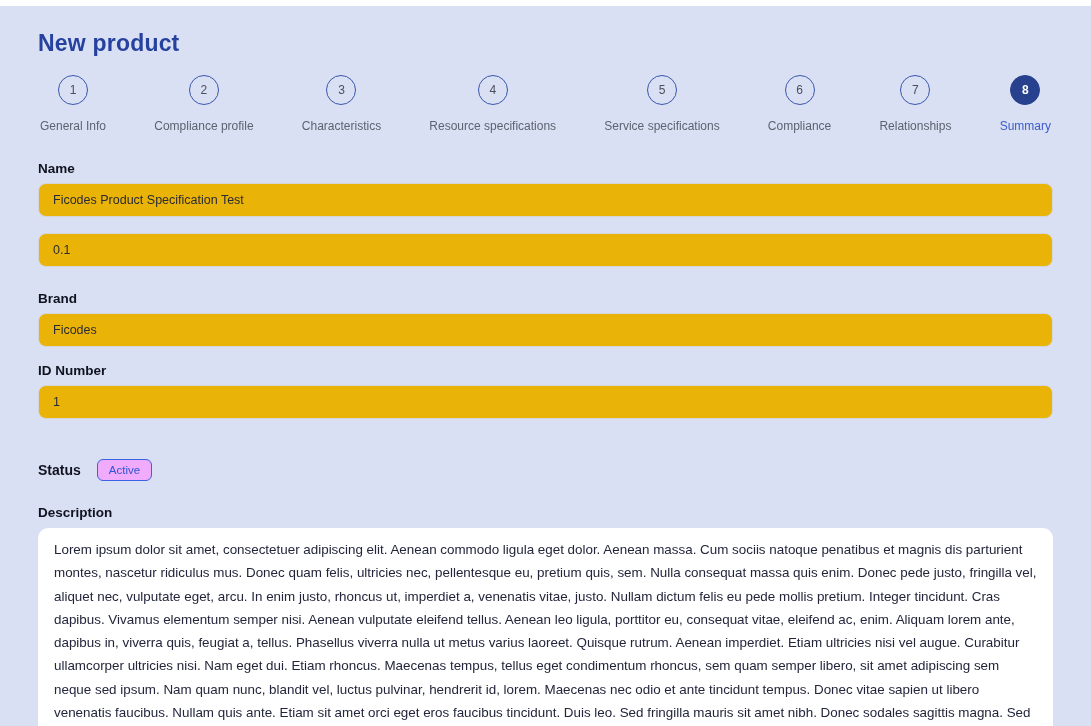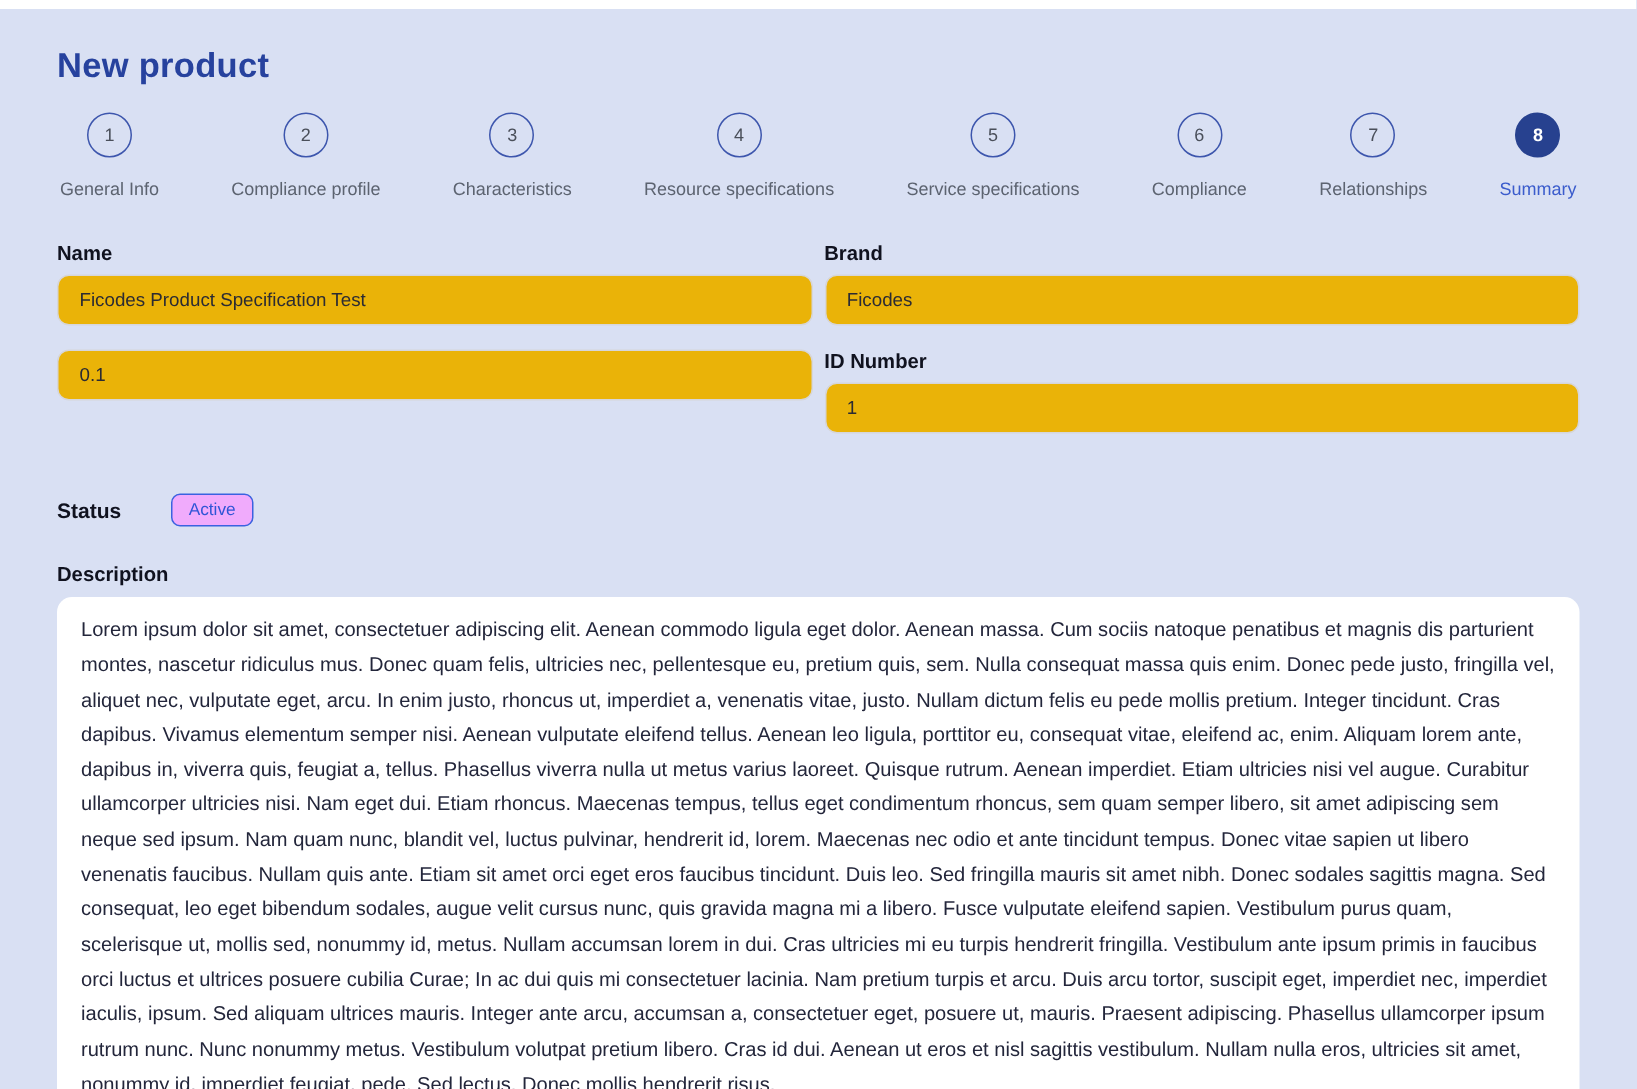--- a/index.html
+++ b/index.html
@@ -51,20 +51,21 @@
     border-color: #27418f;
     color: #ffffff;
     font-weight: 700;
   }
   .step.active .step-label { color: #3b5ccc; }
   
   .form-grid {
     display: flex;
     gap: 8px;
     margin-top: 28px;
+    flex-direction: column;
   }
   .form-col { flex: 1; }
   .field { margin-bottom: 16px; }
   .field-label {
     font-size: 13.5px;
     font-weight: 700;
     color: #10121f;
     margin-bottom: 7px;
   }
   .field input {
@@ -76,21 +77,21 @@
     padding: 0 14px;
     font-family: "Liberation Sans", sans-serif;
     font-size: 12.5px;
     color: #2b2b33;
     outline: none;
   }
   
   .status-row {
     display: flex;
     align-items: center;
-    gap: 33px;
+    gap: 16px;
     margin-top: 24px;
   }
   .status-label { font-size: 14px; font-weight: 700; color: #10121f; }
   .status-badge {
     display: inline-block;
     font-size: 11.5px;
     color: #2f55d6;
     border: 1px solid #3b62e0;
     background: #f0abfc;
     border-radius: 6px;

